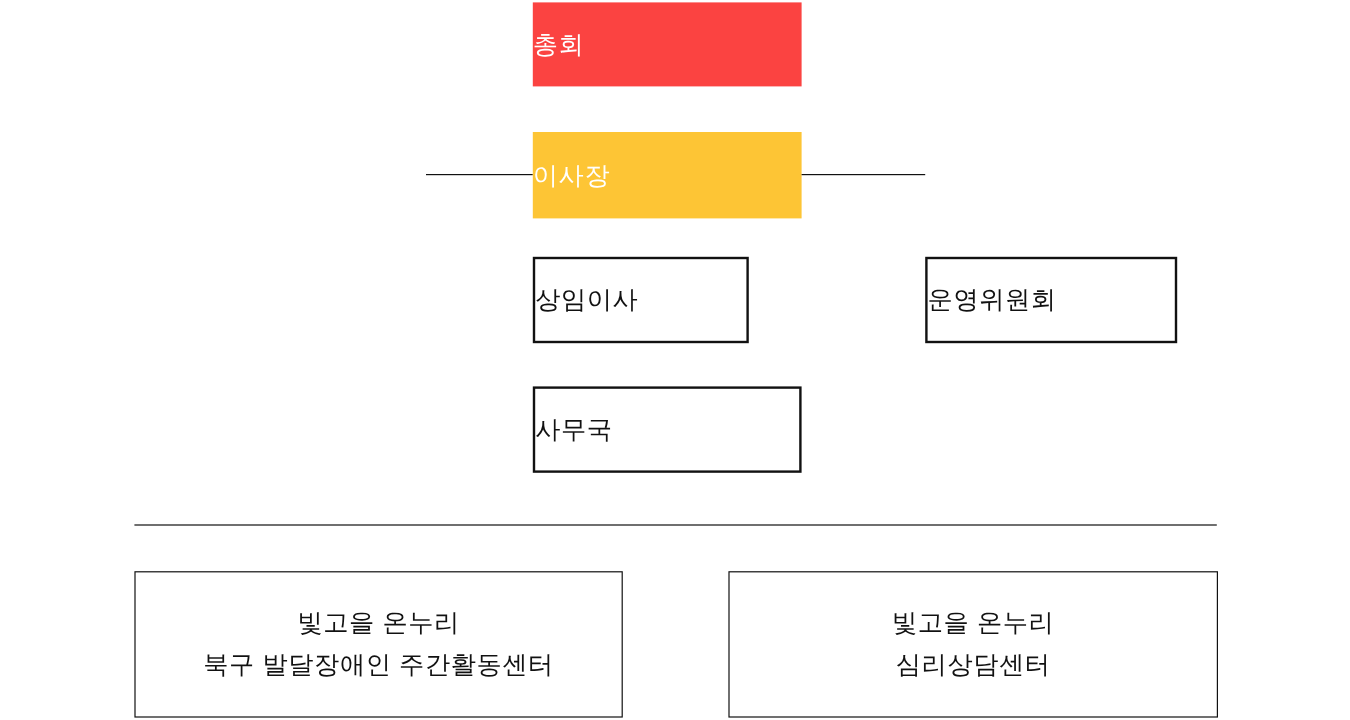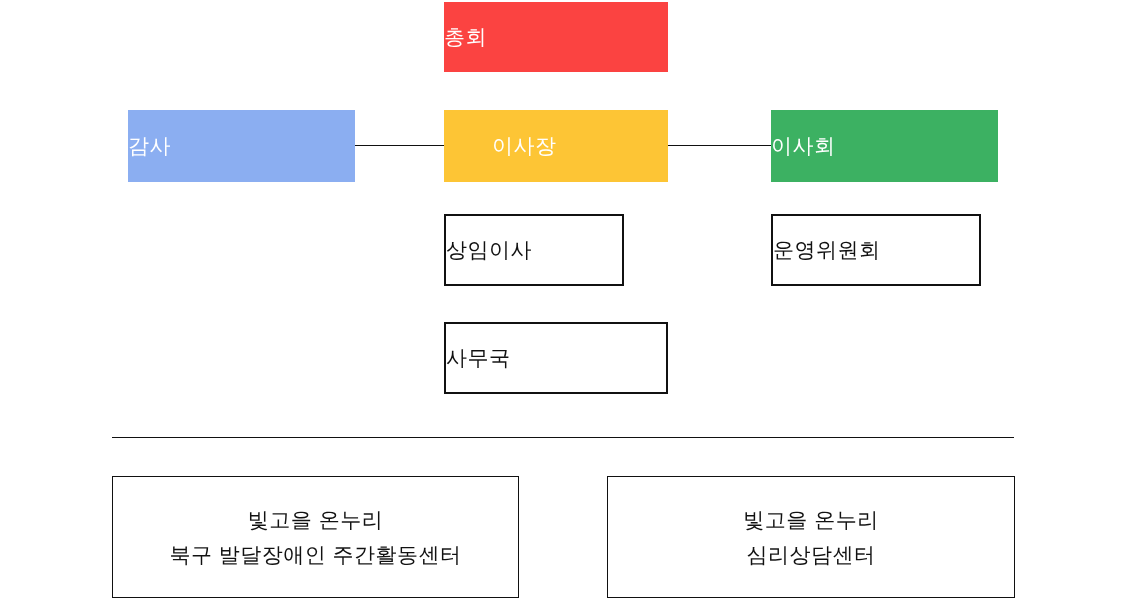--- a/index.html
+++ b/index.html
@@ -20,21 +20,21 @@
     display: flex;
     align-items: center;
     justify-content: flex-start;
     box-sizing: border-box;
     font-size: 21px;
     letter-spacing: 0.5px;
   }
   .node.filled { color: #ffffff; }
   .n-assembly  { left: 444px; top: 2px;   width: 224px; height: 70px; background: var(--color-assembly-red); }
   .n-auditor   { left: 128px; top: 110px; width: 227px; height: 72px; background: var(--color-auditor-blue); }
-  .n-chairman  { left: 444px; top: 110px; width: 224px; height: 72px; background: var(--color-chairman-yellow); color: #111111; padding-left: 48px; }
+  .n-chairman  { left: 444px; top: 110px; width: 224px; height: 72px; background: var(--color-chairman-yellow); color: #111111; }
   .n-board     { left: 771px; top: 110px; width: 227px; height: 72px; background: var(--color-board-green); }
   .node.outlined { background: #ffffff; color: #111111; border: 2px solid; }
   .n-standing    { left: 444px; top: 214px; width: 180px; height: 72px; border-color: var(--color-outline-orange); }
   .n-steering    { left: 771px; top: 214px; width: 210px; height: 72px; border-color: var(--color-outline-green); }
   .n-secretariat { left: 444px; top: 322px; width: 224px; height: 72px; border-color: var(--color-outline-orange); }
   .connector {
     position: absolute;
     height: 1px;
     background: var(--color-line-black);
   }
@@ -65,35 +65,29 @@
 </style>
 </head>
 <body>
 
 <div class="canvas">
 
   <div class="node filled n-assembly">
     <span>총회</span>
   </div>
 
-  <div class="node filled n-auditor">
-    <span>감사</span>
-  </div>
 
   <div class="connector connector-auditor-chairman"></div>
 
   <div class="node filled n-chairman">
     <span>이사장</span>
   </div>
 
   <div class="connector connector-chairman-board"></div>
 
-  <div class="node filled n-board">
-    <span>이사회</span>
-  </div>
 
   <div class="node outlined n-standing">
     <span>상임이사</span>
   </div>
 
   <div class="node outlined n-steering">
     <span>운영위원회</span>
   </div>
 
   <div class="node outlined n-secretariat">

